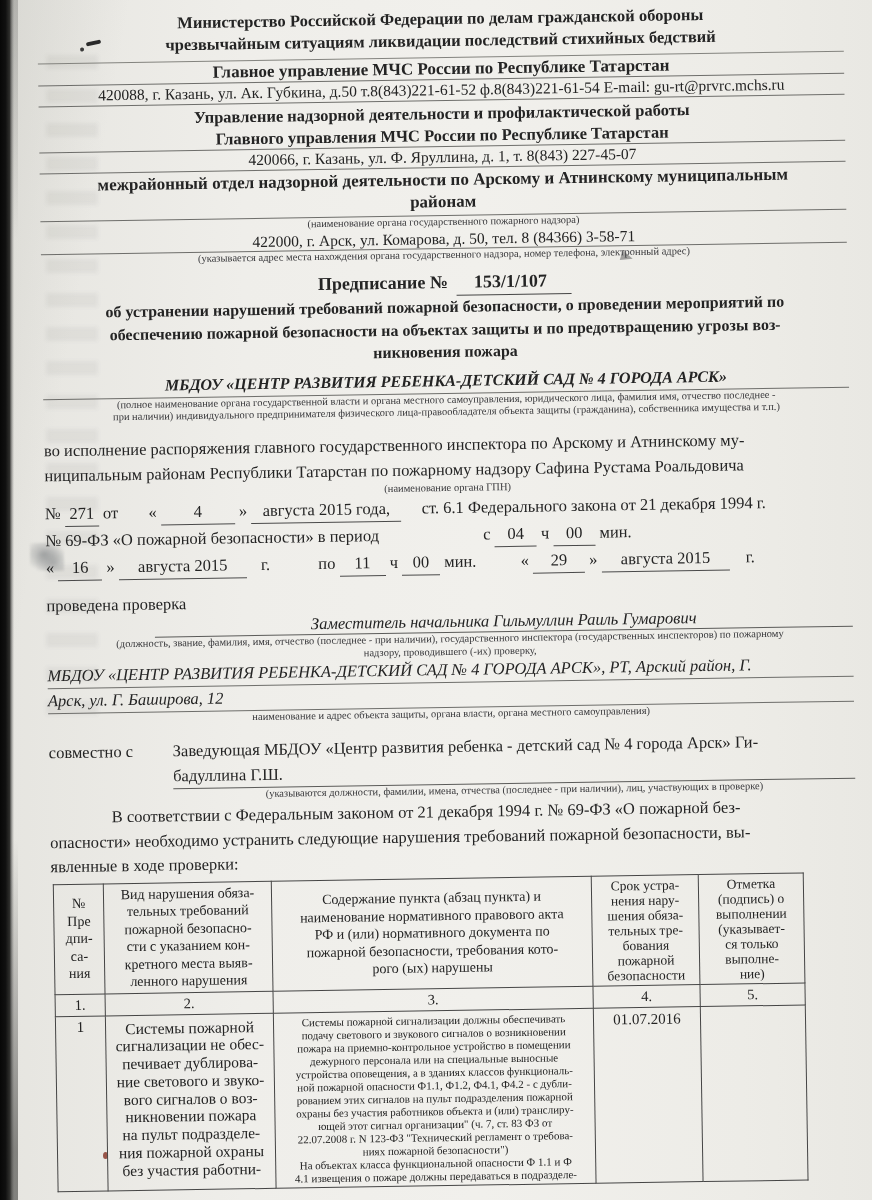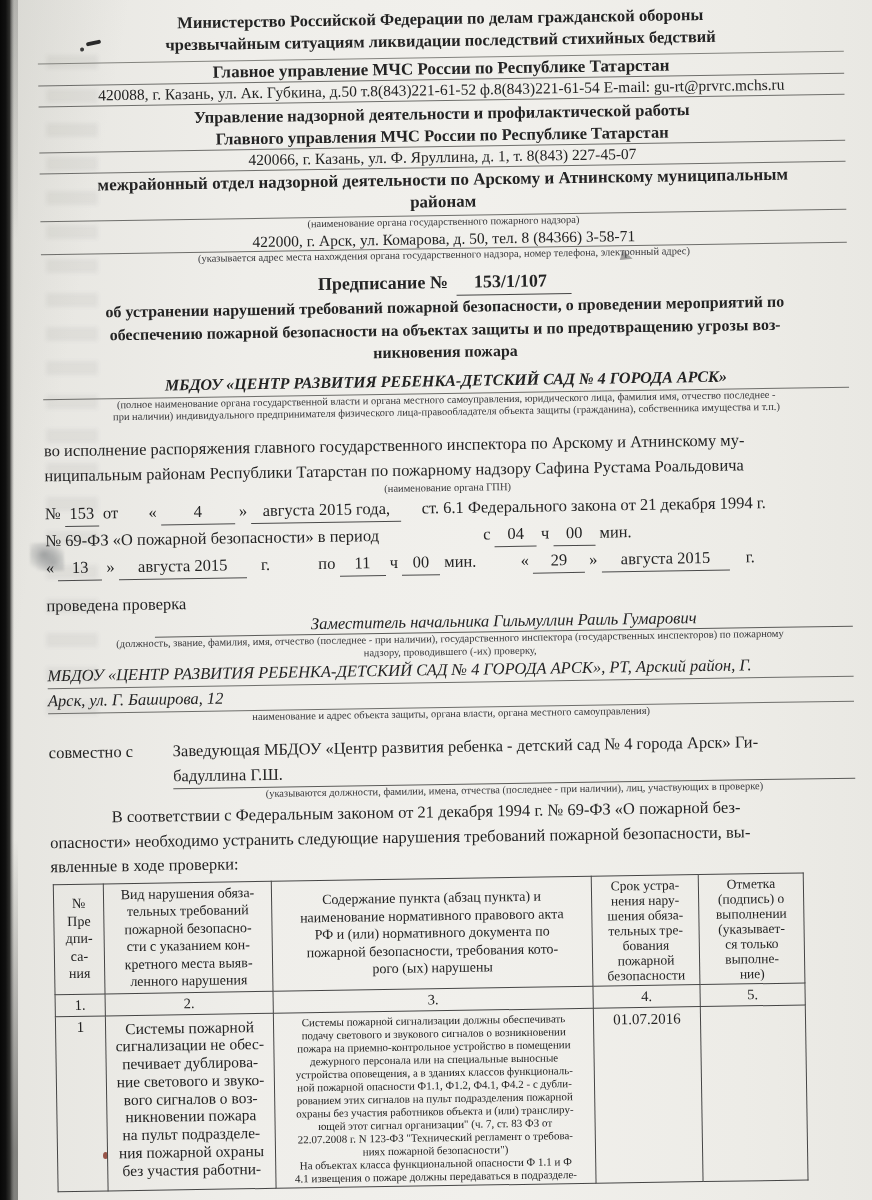--- a/index.html
+++ b/index.html
@@ -109,42 +109,42 @@
     <div class="objname">МБДОУ «ЦЕНТР РАЗВИТИЯ РЕБЕНКА-ДЕТСКИЙ САД № 4 ГОРОДА АРСК»</div>
     <div class="cap ml">(полное наименование органа государственной власти и органа местного самоуправления, юридического лица, фамилия имя, отчество последнее -
 при наличии) индивидуального предпринимателя физического лица-правообладателя объекта защиты (гражданина), собственника имущества и т.п.)</div>
 
     <div class="para ml" style="margin-top:13px">во исполнение распоряжения главного государственного инспектора по Арскому и Атнинскому му-
 ниципальным районам Республики Татарстан по пожарному надзору Сафина Рустама Роальдовича</div>
     <div class="cap">(наименование органа ГПН)</div>
 
     <div class="formrow">
       <span>№</span>
-      <span class="fill" style="min-width:34px">153</span>
+      <span class="fill" style="min-width:34px">271</span>
       <span>от</span>
       <span class="sp" style="width:22px"></span>
       <span>«</span>
       <span class="fill" style="min-width:74px">4</span>
       <span>»</span>
       <span class="fill" style="min-width:150px">августа 2015 года,</span>
       <span class="sp" style="width:12px"></span>
       <span>ст. 6.1 Федерального закона от 21 декабря 1994 г.</span>
     </div>
     <div class="formrow">
       <span>№ 69-ФЗ «О пожарной безопасности» в период</span>
       <span class="sp" style="width:96px"></span>
       <span>с</span>
       <span class="fill" style="min-width:42px">04</span>
       <span>ч</span>
       <span class="fill" style="min-width:42px">00</span>
       <span>мин.</span>
     </div>
     <div class="formrow">
       <span>«</span>
-      <span class="fill" style="min-width:44px">13</span>
+      <span class="fill" style="min-width:44px">16</span>
       <span>»</span>
       <span class="fill" style="min-width:128px">августа 2015</span>
       <span class="sp" style="width:6px"></span>
       <span>г.</span>
       <span class="sp" style="width:40px"></span>
       <span>по</span>
       <span class="fill" style="min-width:46px">11</span>
       <span>ч</span>
       <span class="fill" style="min-width:38px">00</span>
       <span>мин.</span>

